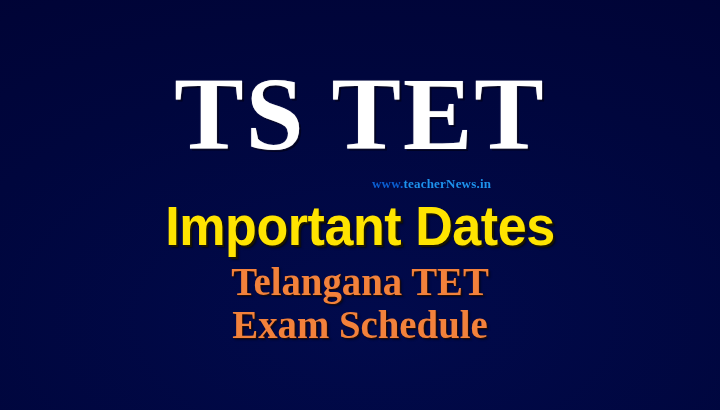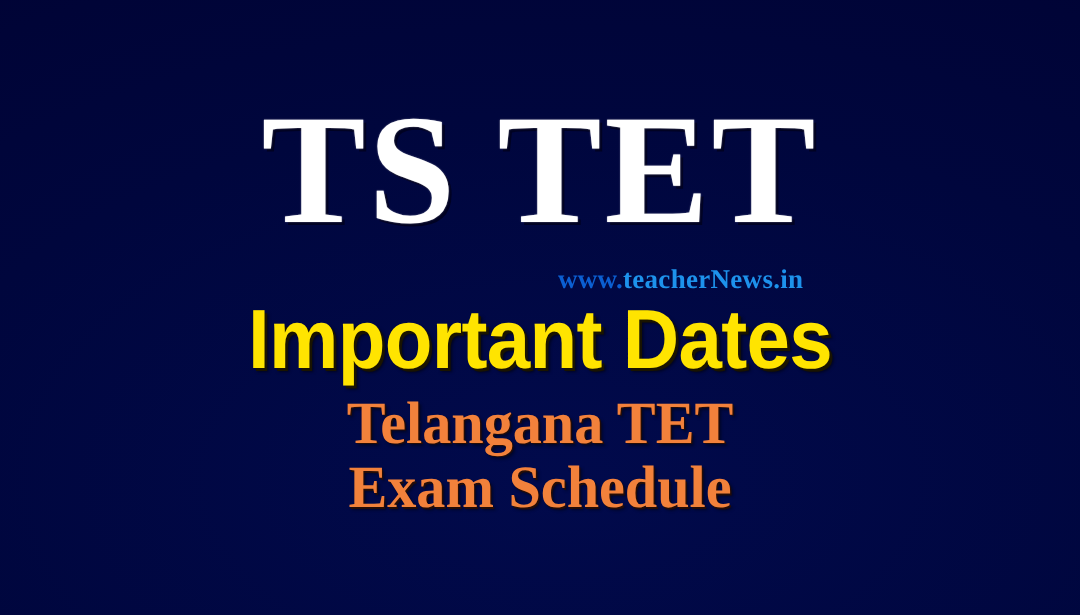--- a/index.html
+++ b/index.html
@@ -46,21 +46,21 @@
       2px 2px 0 rgba(0,2,26,0.75);
   }
 
   
   .watermark {
     position: absolute;
     left: 372px;
     top: 177px;
     font-family: "Liberation Serif", "DejaVu Serif", serif;
     font-weight: bold;
-    font-size: 18px;
+    font-size: 13px;
     line-height: 1;
     letter-spacing: 0.2px;
     white-space: nowrap;
   }
   .watermark .wm-proto { color: #0b5fd2; }
   .watermark .wm-host  { color: #1d92ec; }
 
   
   .line-dates {
     position: absolute;

